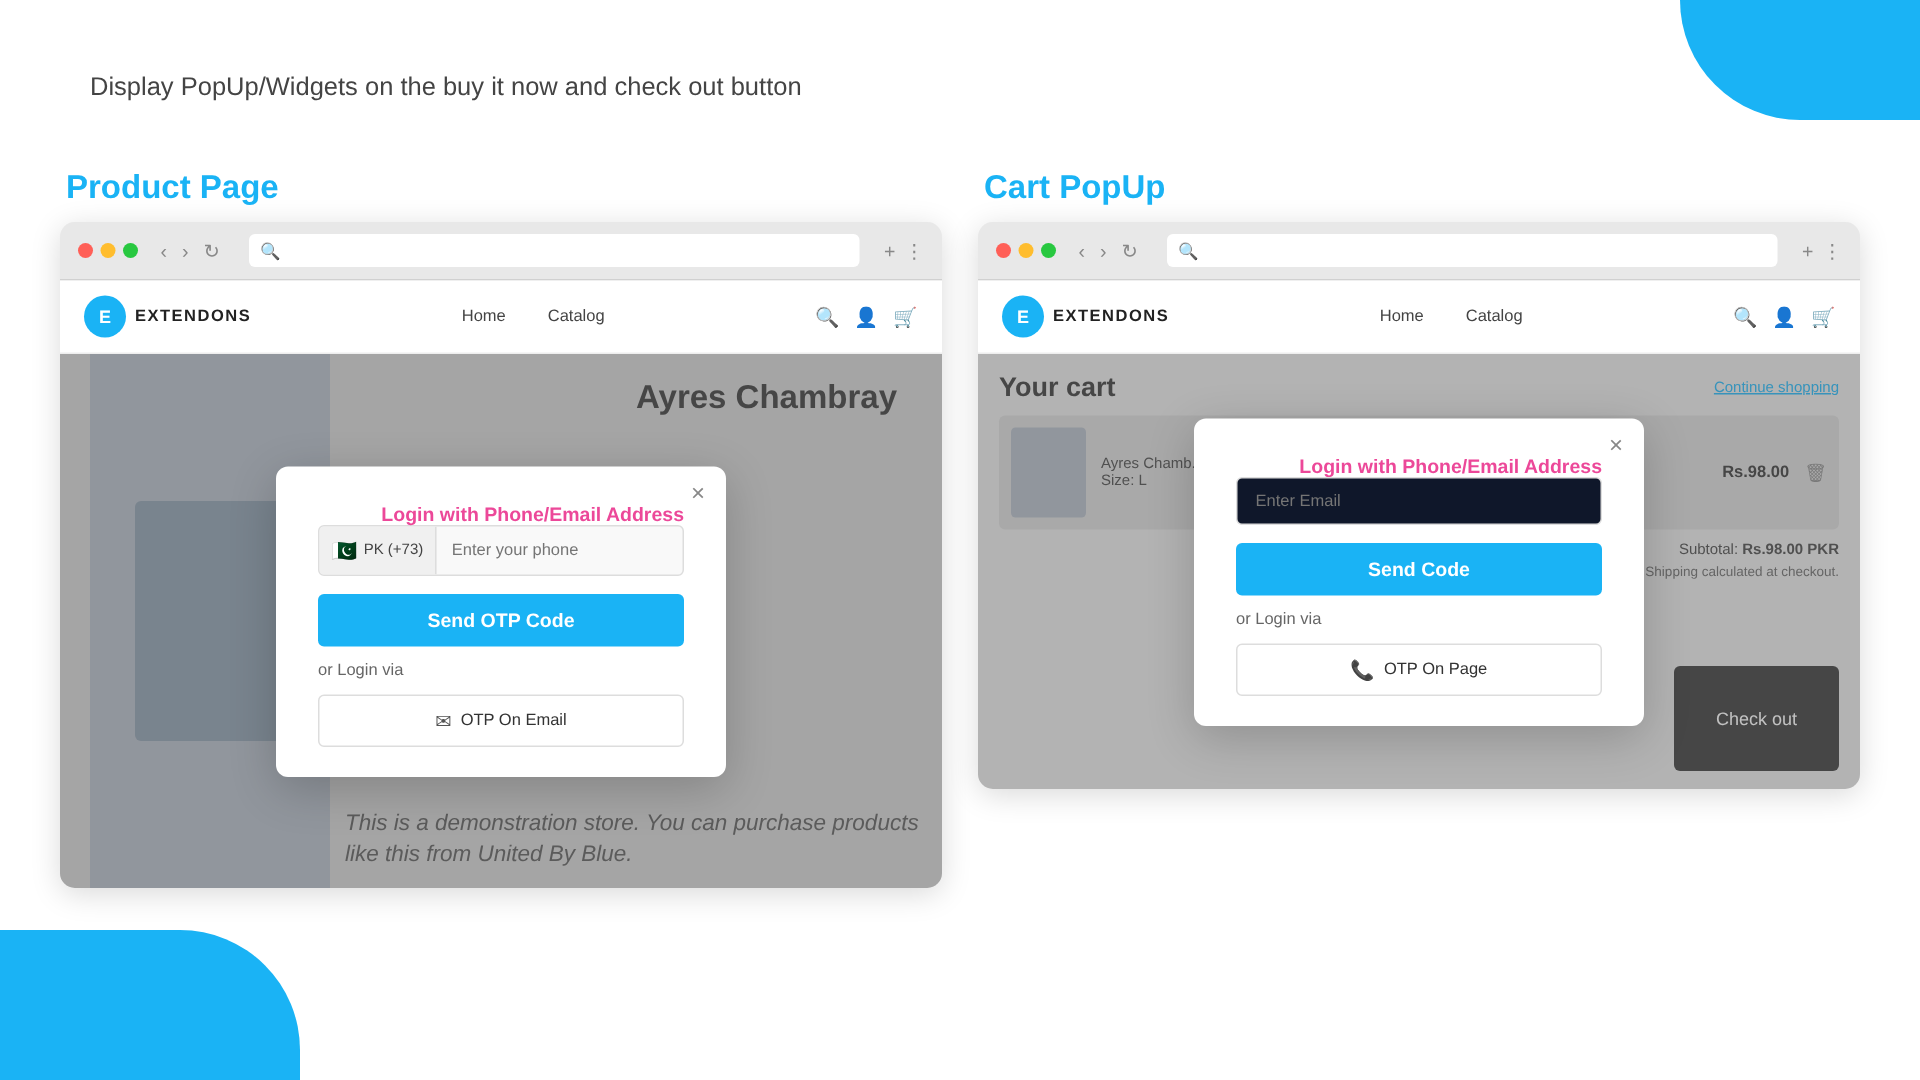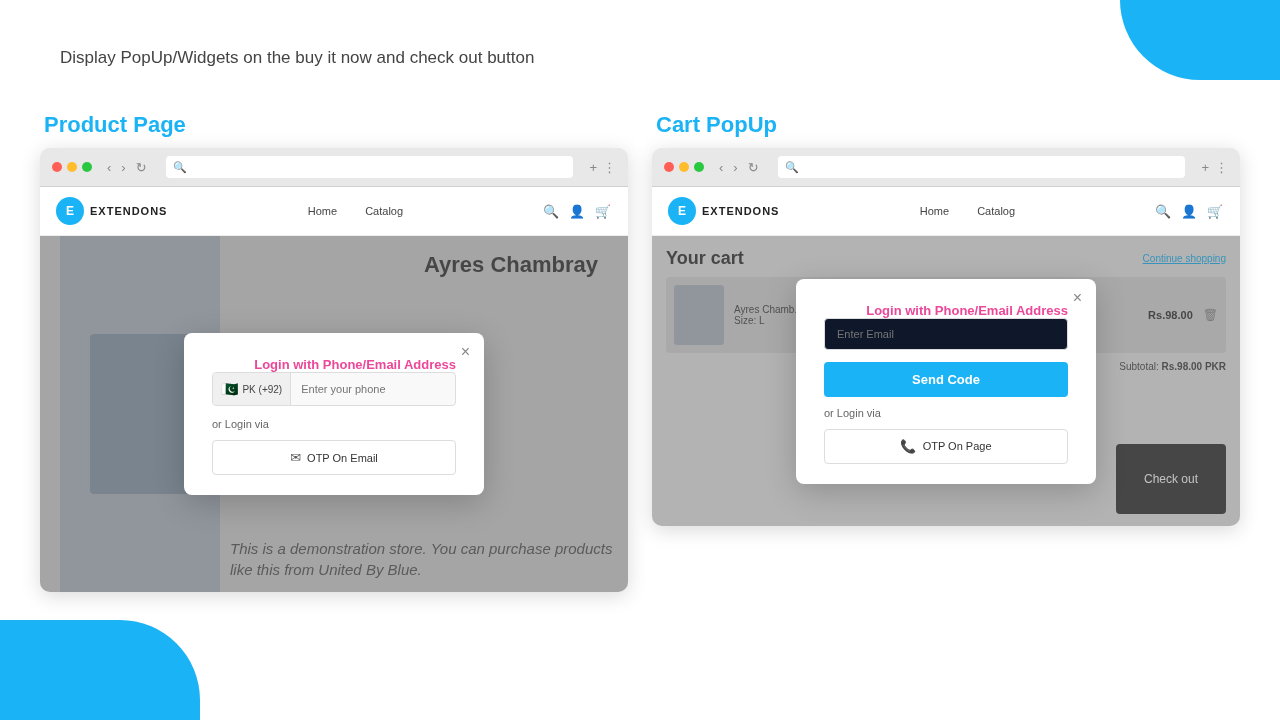--- a/index.html
+++ b/index.html
@@ -477,24 +477,25 @@
         </div>
         <div class="demo-text">This is a demonstration store. You can purchase products like this from United By Blue.</div>
 
         <div class="popup-overlay">
           <div class="popup">
             <button class="popup-close">×</button>
             <div class="popup-title">Login with Phone/Email Address</div>
             <div class="phone-input-row">
               <div class="phone-flag">
                 <span class="flag-emoji">🇵🇰</span>
-                <span>PK (+92)</span>
+                <span>PK (+73)</span>
               </div>
               <input class="phone-input" type="text" placeholder="Enter your phone" style="">
             </div>
+            <button class="send-btn">Send OTP Code</button>
             <div class="or-login">or Login via</div>
             <button class="alt-login-btn">
               <span class="alt-login-icon">✉</span>
               <span>OTP On Email</span>
             </button>
           </div>
         </div>
       </div>
     </div>
   </div>
@@ -553,20 +554,21 @@
             <div>Ayres Chamb...</div>
             <div>Size: L</div>
           </div>
           <div class="cart-item-price">Rs.98.00</div>
           <span class="cart-delete-icon">🗑</span>
         </div>
         <div class="cart-subtotal">
           <span>Subtotal:</span>
           <span class="subtotal-value">Rs.98.00 PKR</span>
         </div>
+        <div style="text-align:right; font-size:9px; color:#666;">Shipping calculated at checkout.</div>
 
         <button class="checkout-btn">Check out</button>
 
         <div class="popup-overlay">
           <div class="popup">
             <button class="popup-close">×</button>
             <div class="popup-title">Login with Phone/Email Address</div>
             <input class="email-input" type="email" placeholder="Enter Email" style="">
             <button class="send-btn">Send Code</button>
             <div class="or-login">or Login via</div>

